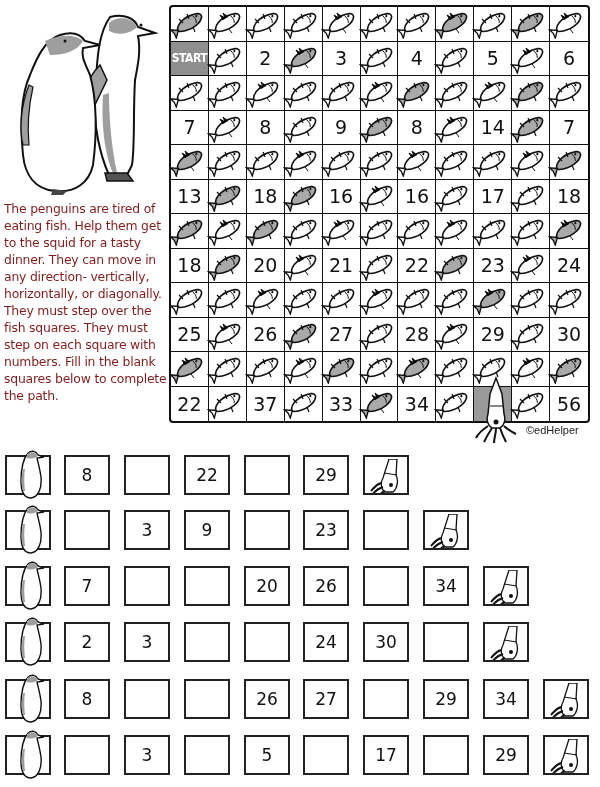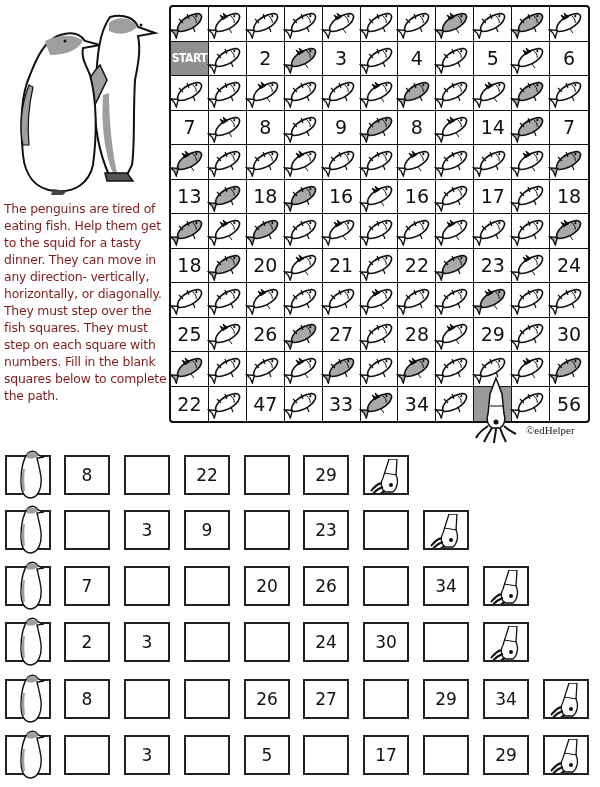--- a/index.html
+++ b/index.html
@@ -7,21 +7,21 @@
   .penguins{position:absolute;left:5px;top:5px;width:155px;height:190px;}
   .instructions{position:absolute;left:4px;top:200px;width:165px;font-size:12.4px;line-height:17px;color:#7f1d1d;letter-spacing:-0.2px;}
   .grid{position:absolute;left:169px;top:5px;width:421px;height:418px;border:2px solid #111;border-radius:4px;box-sizing:border-box;display:grid;grid-template-columns:repeat(11,1fr);grid-template-rows:repeat(12,1fr);overflow:visible;background:#fff;}
   .cell{border-right:1.5px solid #111;border-bottom:1.5px solid #111;position:relative;display:flex;align-items:center;justify-content:center;font-size:19px;box-sizing:border-box;overflow:visible;}
   .cell.lastcol{border-right:none;}
   .cell.lastrow{border-bottom:none;}
   .cell.start{background:#d946ef;}
   .start-label{background:#8f8f8f;color:#fff;font-weight:bold;font-size:12px;letter-spacing:-0.5px;width:100%;height:100%;display:flex;align-items:center;justify-content:center;font-family:"DejaVu Sans Condensed","DejaVu Sans",sans-serif;}
   .cell.squid{background:#9a9a9a;}
   .fish{width:40px;height:32px;position:absolute;left:-2px;top:0px;}
-  .copyright{position:absolute;left:526px;top:424px;font-family:Liberation Serif, serif;font-size:11px;color:#222;}
+  .copyright{position:absolute;left:526px;top:424px;font-family:Liberation Sans, sans-serif;font-size:11px;color:#222;}
   .squid-big{position:absolute;left:472px;top:376px;width:48px;height:68px;}
   .ans-row{position:absolute;left:0;height:40px;width:600px;}
   .box{position:absolute;top:0;width:46px;height:40px;border:2px solid #222;box-sizing:border-box;display:flex;align-items:center;justify-content:center;font-size:17px;background:#fff;}
   .peng-small{position:absolute;left:11px;top:-8px;width:26px;height:50px;}
   .squid-small{position:absolute;left:4px;top:2px;width:40px;height:38px;}
 </style>
 </head>
 <body>
 
 <svg class="penguins" viewBox="0 0 155 190">
@@ -1142,21 +1142,21 @@
     <g transform="rotate(-35 20 16)">
       <path d="M6 16 C10 9 22 8 32 13 C34 14 35 16 34 18 C30 23 18 24 8 18 Z" fill="#ffffff" stroke="#111" stroke-width="1.6"></path>
       <path d="M7 16 L1 11 L2 16 L1 21 Z" fill="#ffffff" stroke="#111" stroke-width="1.4"></path>
       <circle cx="30" cy="14.5" r="1.1" fill="#111"></circle>
       <path d="M27 12 C28 15 28 18 26 20" stroke="#111" stroke-width="0.9" fill="none"></path>
     </g>
     <path d="M14 16 L10 12 M20 12 L18 7 M24 20 L26 25" stroke="#111" stroke-width="1.2"></path>
   </svg>
     </div>
     <div class="cell lastrow">
-      <span>47</span>
+      <span>37</span>
     </div>
     <div class="cell lastrow">
       <svg class="fish" viewBox="0 0 40 32">
     <g transform="rotate(-35 20 16)">
       <path d="M6 16 C10 9 22 8 32 13 C34 14 35 16 34 18 C30 23 18 24 8 18 Z" fill="#ffffff" stroke="#111" stroke-width="1.6"></path>
       <path d="M7 16 L1 11 L2 16 L1 21 Z" fill="#ffffff" stroke="#111" stroke-width="1.4"></path>
       <circle cx="30" cy="14.5" r="1.1" fill="#111"></circle>
       <path d="M27 12 C28 15 28 18 26 20" stroke="#111" stroke-width="0.9" fill="none"></path>
     </g>
     <path d="M14 16 L10 12 M20 12 L18 7 M24 20 L26 25" stroke="#111" stroke-width="1.2"></path>

